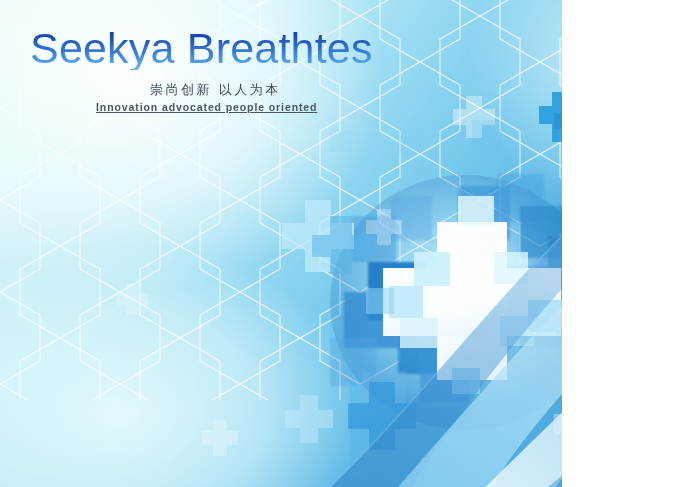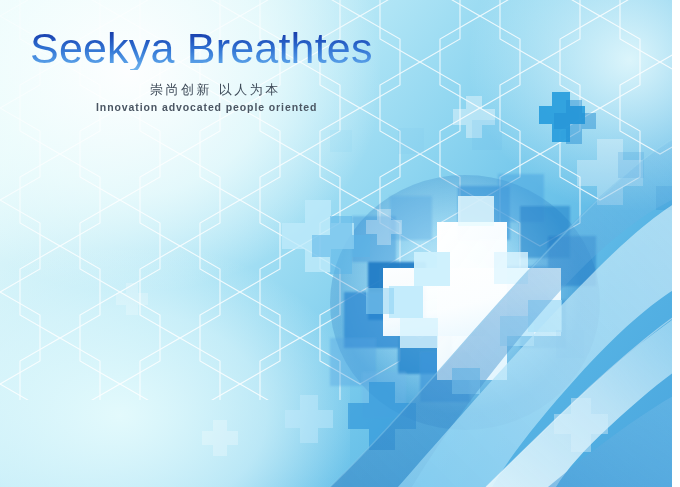--- a/index.html
+++ b/index.html
@@ -7,34 +7,35 @@
     margin: 0;
     padding: 0;
     background: #ffffff;
   }
   body {
     font-family: "Liberation Sans", sans-serif;
   }
 
   #poster {
     position: relative;
-    width: 672px;
+    width: 556px;
     height: 487px;
     overflow: hidden;
     
     background:
       linear-gradient(128deg,
         #f2fdfd 0%,
         #e4f9fb 12%,
         #cdf0f8 24%,
         #aee4f5 38%,
         #8ed5f0 52%,
         #6ec4ea 66%,
         #56b3e4 80%,
         #4aa6de 100%);
+    padding-left: 6px;
   }
 
   
   .wash {
     position: absolute;
     pointer-events: none;
   }
   .wash-tl {
     left: -120px; top: -150px;
     width: 500px; height: 440px;
@@ -140,20 +141,21 @@
   }
   .en-line {
     position: absolute;
     left: 96px;
     top: 101px;
     font-size: 10.5px;
     font-weight: 600;
     color: #4b5663;
     letter-spacing: 0.9px;
     white-space: nowrap;
+    text-decoration: underline;
   }
 </style>
 </head>
 <body>
 
 <div id="poster">
 
   <div class="wash wash-tl"></div>
   <div class="wash wash-bl"></div>
   <div class="wash wash-tr"></div>

